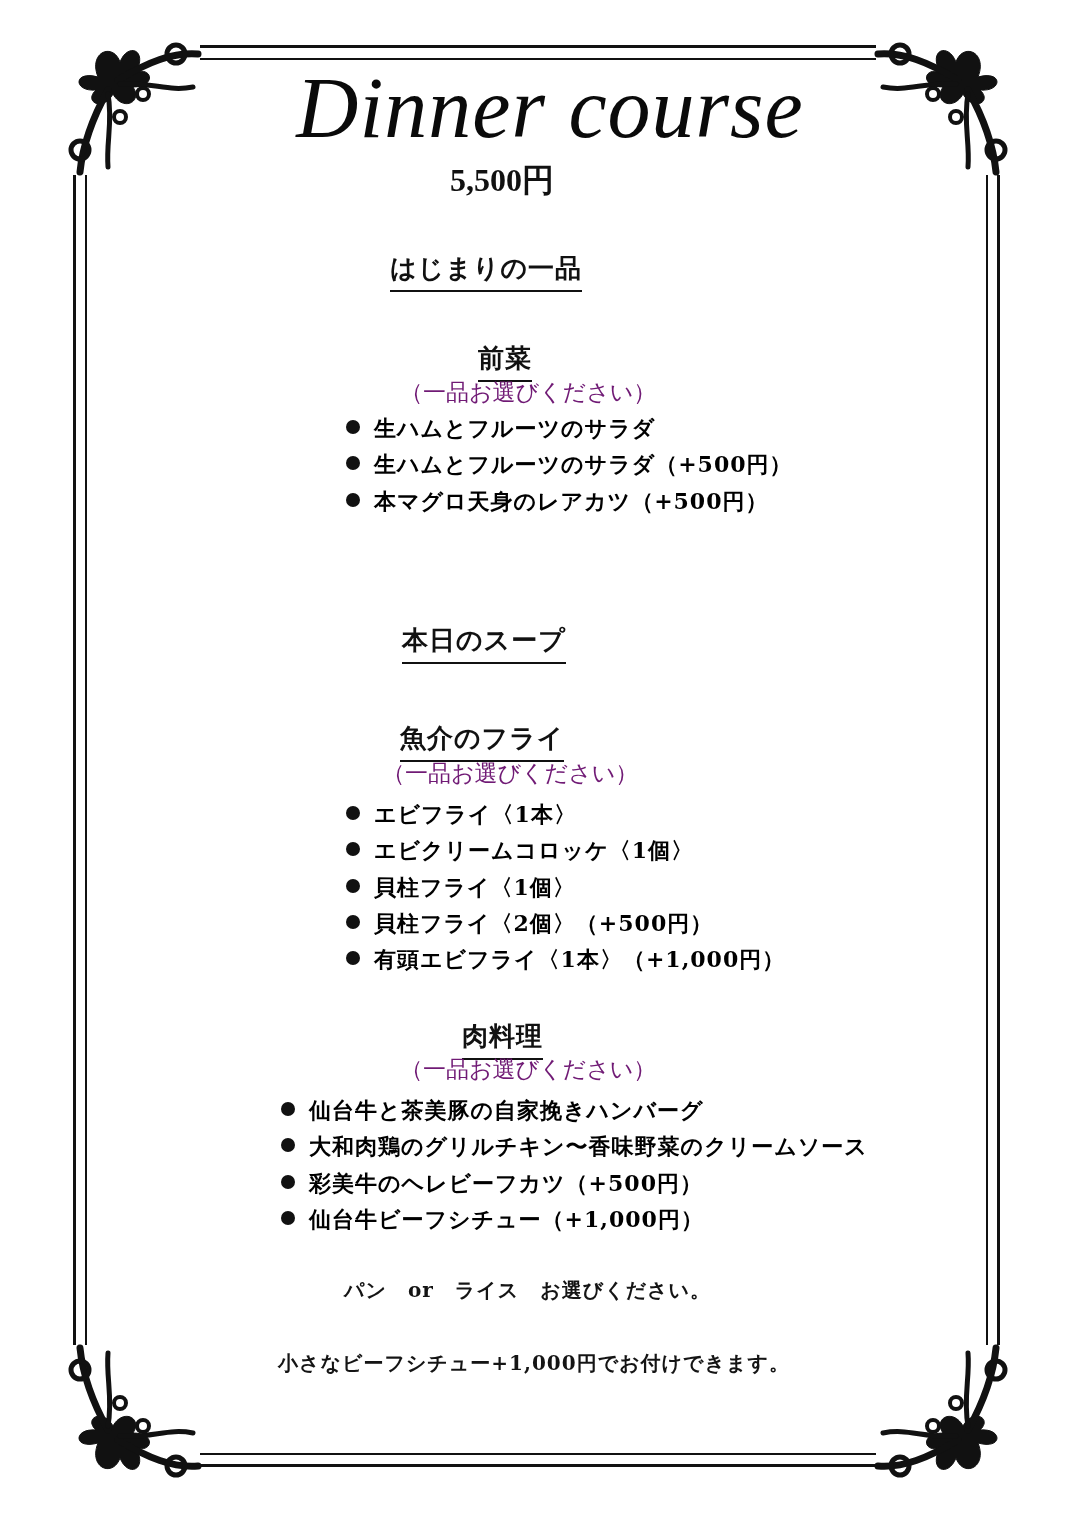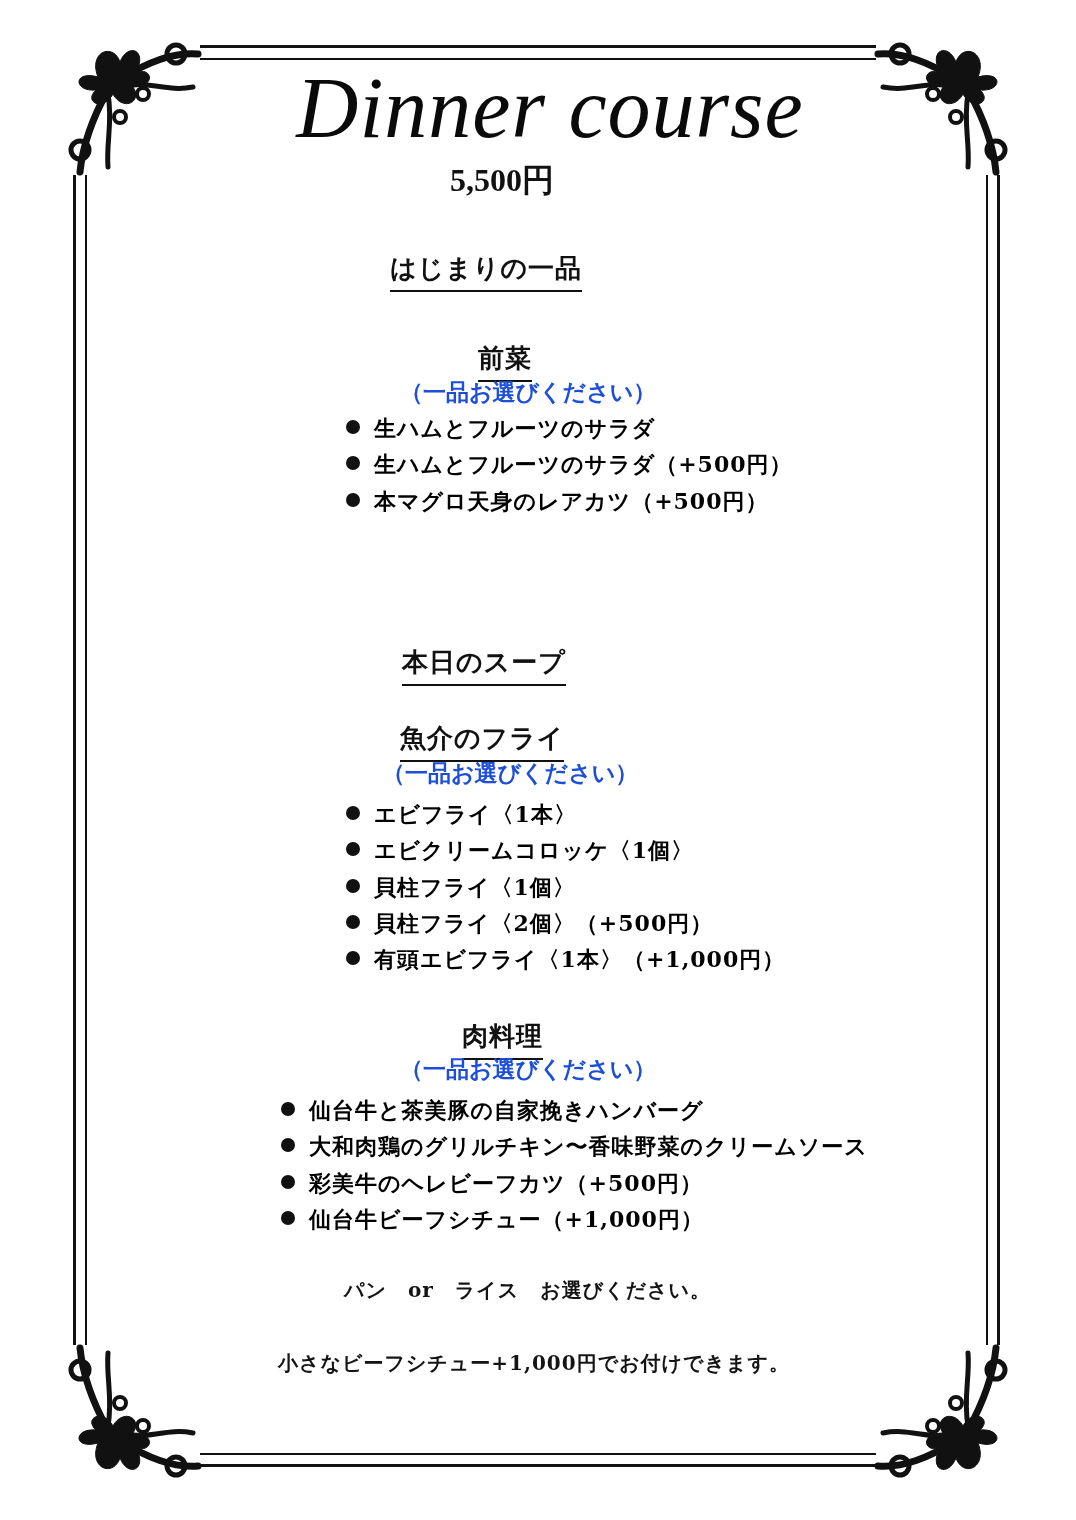--- a/index.html
+++ b/index.html
@@ -17,21 +17,21 @@
   .price {
     position: absolute; left: 450px; top: 159px; font-size: 32px; font-weight: bold;
     font-family: "Liberation Serif", serif;
   }
   .heading {
     position: absolute; font-size: 26px; font-weight: bold;
     border-bottom: 2.5px solid #111; line-height: 40px; padding-bottom: 2px;
     letter-spacing: 1px; white-space: nowrap;
   }
   .note {
-    position: absolute; font-size: 23px; font-weight: bold; white-space: nowrap; color: #1d4ed8;
+    position: absolute; font-size: 23px; font-weight: normal; white-space: nowrap; color: #701a75;
   }
   .list { position: absolute; margin: 0; padding: 0; list-style: none; }
   .list li {
     position: relative; font-size: 22px; font-weight: bold; height: 36.3px; line-height: 36px;
     padding-left: 28px; white-space: nowrap; letter-spacing: 1px; color: #000000;
   }
   .list li .bullet {
     position: absolute; left: 0; top: 10px; width: 14px; height: 14px; border-radius: 50%; background: #111;
   }
   .footer-text {
@@ -109,21 +109,21 @@
 <div class="heading" style="left:390px; top:248px;">はじまりの一品</div>
 
 <div class="heading" style="left:478px; top:338px;">前菜</div>
 <div class="note" style="left:400px; top:377px;">（一品お選びください）</div>
 <ul class="list" style="left:346px; top:410px;">
   <li><span class="bullet"></span><span>生ハムとフルーツのサラダ</span></li>
   <li><span class="bullet"></span><span>生ハムとフルーツのサラダ（+500円）</span></li>
   <li><span class="bullet"></span><span>本マグロ天身のレアカツ（+500円）</span></li>
 </ul>
 
-<div class="heading" style="left:402px; top:642px;text-align:right;">本日のスープ</div>
+<div class="heading" style="left:402px; top:620px;text-align:right;">本日のスープ</div>
 
 <div class="heading" style="left:400px; top:718px;">魚介のフライ</div>
 <div class="note" style="left:382px; top:758px;">（一品お選びください）</div>
 <ul class="list" style="left:346px; top:796px;">
   <li><span class="bullet"></span><span>エビフライ〈1本〉</span></li>
   <li><span class="bullet"></span><span>エビクリームコロッケ〈1個〉</span></li>
   <li><span class="bullet"></span><span>貝柱フライ〈1個〉</span></li>
   <li><span class="bullet"></span><span>貝柱フライ〈2個〉（+500円）</span></li>
   <li><span class="bullet"></span><span>有頭エビフライ〈1本〉（+1,000円）</span></li>
 </ul>

